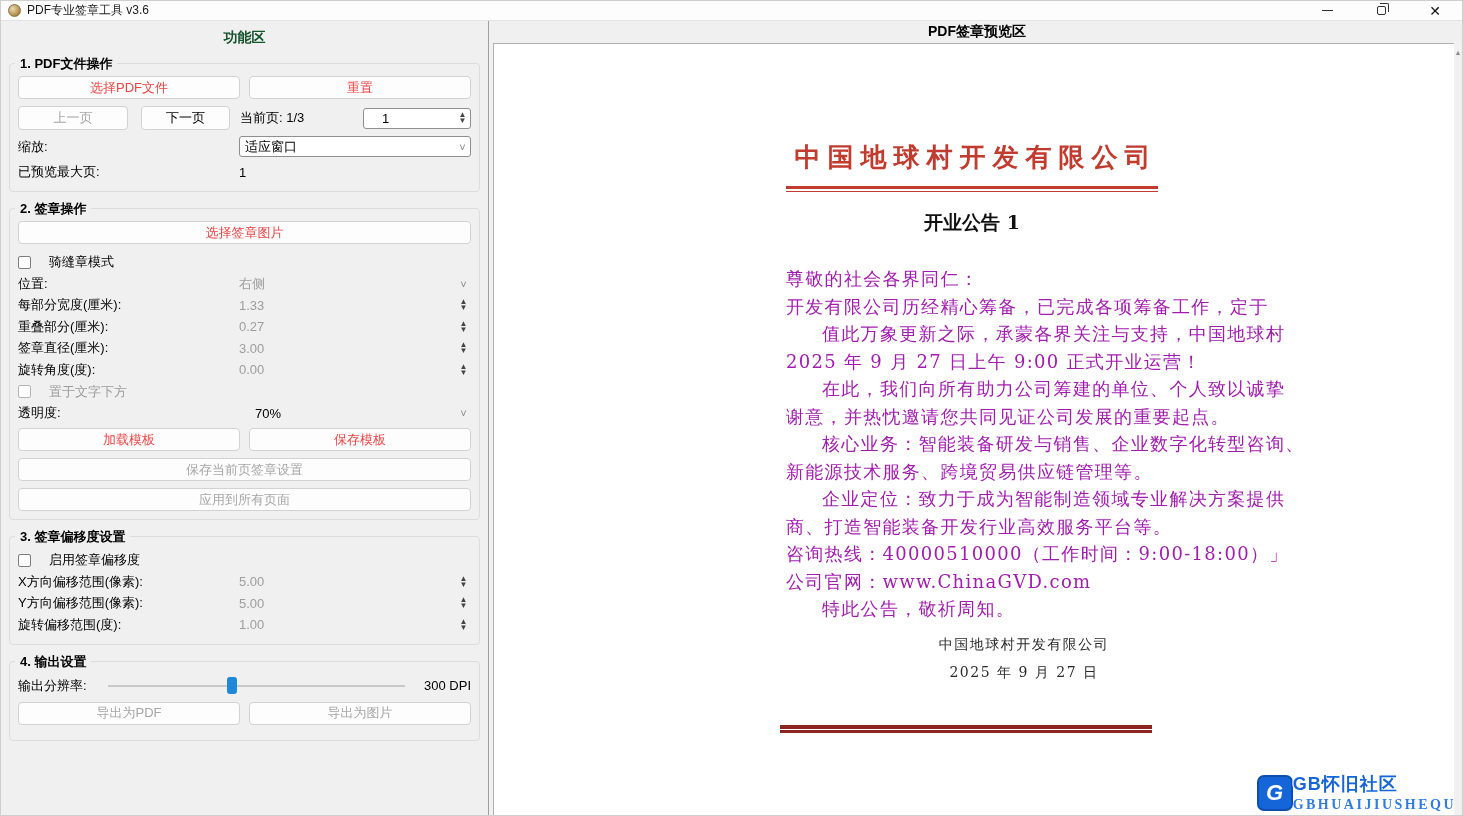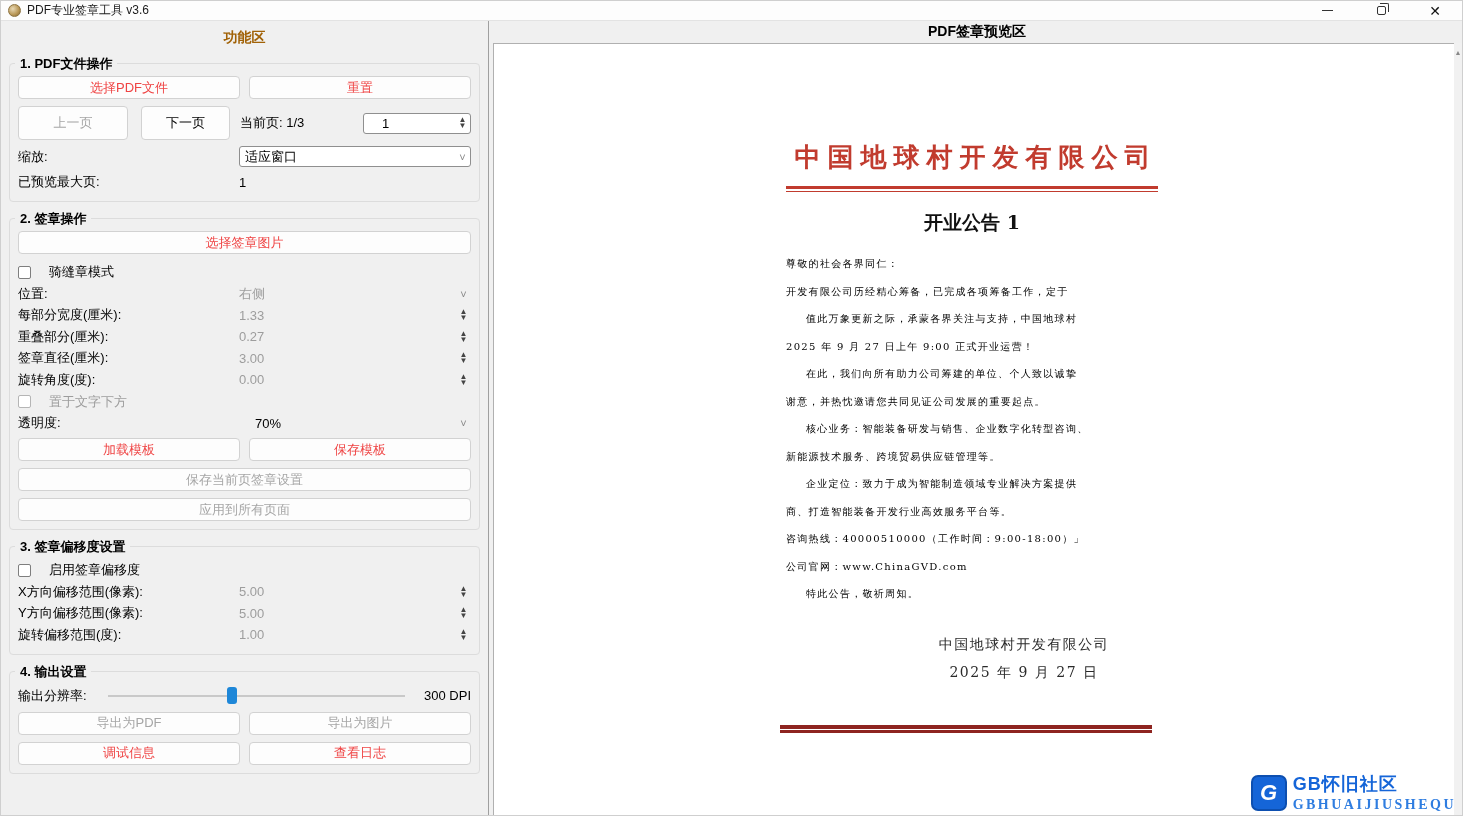--- a/index.html
+++ b/index.html
@@ -13,30 +13,30 @@
   .tb-title { font-size:12px; color:#1b1b1b; }
   .tb-controls { margin-left:auto; display:flex; align-items:center; height:100%; }
   .tb-btn { width:54px; height:20px; display:flex; align-items:center; justify-content:center; color:#222; font-size:12px; }
   .glyph-min { width:11px; height:1.4px; background:#333; display:block; }
   .glyph-restore { position:relative; width:9px; height:9px; border:1.2px solid #333; border-radius:2px; }
   .glyph-restore:before { content:""; position:absolute; left:2px; top:-4px; width:8px; height:8px; border:1.2px solid #333; border-left:none; border-bottom:none; border-radius:0 2px 0 0; }
   .glyph-close { font-size:14px; line-height:14px; color:#111; }
 
   
   .left-panel { position:absolute; left:0; top:20px; width:488px; height:796px; background:#f0f0f0; border-right:1px solid #9f9f9f; overflow:hidden; }
-  .panel-title { text-align:center; font-weight:700; font-size:14px; padding:8px 0 6px; color:#a16207; }
+  .panel-title { text-align:center; font-weight:700; font-size:14px; padding:8px 0 6px; color:#14532d; }
   .group { position:relative; border:1px solid #dcdcdc; border-radius:4px; margin:10px 8px 16px; padding:12px 8px 8px; }
   .group-title { position:absolute; top:-9px; left:5px; background:#f0f0f0; font-weight:700; font-size:13px; padding:0 5px; color:#000; white-space:nowrap; }
   .btn-row { display:flex; gap:9px; margin-bottom:7px; }
   .btn { flex:1; height:23px; background:#fdfdfd; border:1px solid #d2d2d2; border-radius:4px; font-size:13px; display:flex; align-items:center; justify-content:center; color:#ef4444; cursor:default; }
   .btn.disabled { color:#a6a6a6; }
   .btn.full { flex:none; width:100%; }
 
   .nav-row { display:flex; align-items:center; margin-bottom:6px; }
-  .nav-btn { height:34px; background:#fdfdfd; border:1px solid #d2d2d2; border-radius:4px; font-size:13px; display:flex; align-items:center; justify-content:center; }
+  .nav-btn { height:24px; background:#fdfdfd; border:1px solid #d2d2d2; border-radius:4px; font-size:13px; display:flex; align-items:center; justify-content:center; }
   .nav-prev { width:110px; color:#a6a6a6; }
   .nav-next { width:89px; margin-left:13px; }
   .nav-label { font-size:13px; margin-left:10px; color:#000; }
   .spinbox { margin-left:auto; width:108px; height:21px; background:#fff; border:1px solid #8f8f8f; border-radius:3px; display:flex; align-items:center; }
   .spinbox .val { flex:1; font-size:13px; padding-left:18px; color:#000; }
   .arrows { display:flex; flex-direction:column; align-items:center; justify-content:center; width:15px; color:#444; }
   .arrows span { font-size:8px; line-height:6px; }
 
   .field-row { display:flex; align-items:center; height:21.5px; }
   .field-label { width:221px; font-size:13px; color:#000; white-space:nowrap; }
@@ -64,32 +64,32 @@
   .preview-wrap { position:absolute; left:492px; top:42px; width:963px; height:774px; background:#ffffff; border:1px solid #b0b0b0; overflow:hidden; }
   .scrollbar { position:absolute; right:0; top:42px; width:8px; height:774px; background:#f1f1f1; }
   .scroll-arrow { position:absolute; top:6px; left:0; width:8px; text-align:center; font-size:7px; color:#888; }
 
   .doc-serif { font-family:"DejaVu Serif", serif; }
   .letterhead { position:absolute; top:96px; left:292px; width:380px; text-align:center; font-size:26px; font-weight:700; letter-spacing:7px; color:#c13b2e; white-space:nowrap; }
   .head-rule { position:absolute; top:142px; left:292px; width:372px; }
   .head-rule .thick { height:3px; background:#c13b2e; }
   .head-rule .thin { height:1px; background:#c13b2e; margin-top:2px; }
   .doc-title { position:absolute; top:166px; left:292px; width:372px; text-align:center; font-size:19px; font-weight:700; color:#111; }
-  .doc-body { position:absolute; top:206px; left:292px; width:376px; font-size:10px; line-height:27.5px; letter-spacing:1.3px; color:#000000; }
+  .doc-body { position:absolute; top:221px; left:292px; width:376px; font-size:18px; line-height:27.5px; letter-spacing:1.3px; color:#a21caf; }
   .doc-line { white-space:nowrap; }
   .doc-line.indent { text-indent:2em; }
   .signature { position:absolute; top:586px; left:344px; width:372px; text-align:center; font-size:14px; line-height:28px; letter-spacing:1.5px; color:#2a2a2a; }
   .doc-footer { position:absolute; top:681px; left:286px; width:372px; }
   .doc-footer .bar1 { height:3.5px; background:#8e2420; }
   .doc-footer .bar2 { height:3px; background:#8e2420; margin-top:1.5px; }
 
   
   .watermark { position:absolute; right:6px; bottom:2px; display:flex; align-items:center; z-index:20; }
   .wm-icon { width:36px; height:36px; background:#1565d8; border-radius:7px; display:flex; align-items:center; justify-content:center; color:#fff; font-weight:700; font-style:italic; font-size:22px; border:2px solid #0d4fb0; }
-  .wm-texts { margin-left:6px; }
+  .wm-texts { }
   .wm-main { font-size:18px; font-weight:800; color:#1565d8; text-shadow:1px 1px 0 #fff, -1px -1px 0 #fff, 1px -1px 0 #fff, -1px 1px 0 #fff; letter-spacing:1px; white-space:nowrap; }
   .wm-sub { font-size:14px; font-weight:700; color:#2f7de0; letter-spacing:2.5px; margin-top:1px; white-space:nowrap;font-family:Liberation Serif, serif; }
 </style>
 </head>
 <body>
 
 <div class="window">
 
   <div class="titlebar">
     <span class="app-icon"></span>
@@ -265,24 +265,20 @@
       <div class="slider-row">
         <div class="slider-label">输出分辨率:</div>
         <div class="slider-track">
           <div class="slider-handle"></div>
         </div>
         <div class="slider-value">300 DPI</div>
       </div>
       <div class="btn-row">
         <div class="btn disabled">导出为PDF</div>
         <div class="btn disabled">导出为图片</div>
-      </div>
-      <div class="btn-row" style="margin-bottom:0;">
-        <div class="btn">调试信息</div>
-        <div class="btn">查看日志</div>
       </div>
     </div>
 
   </div>
 
   <div class="preview-header">PDF签章预览区</div>
 
   <div class="preview-wrap">
     <div class="letterhead doc-serif">中国地球村开发有限公司</div>
     <div class="head-rule">

